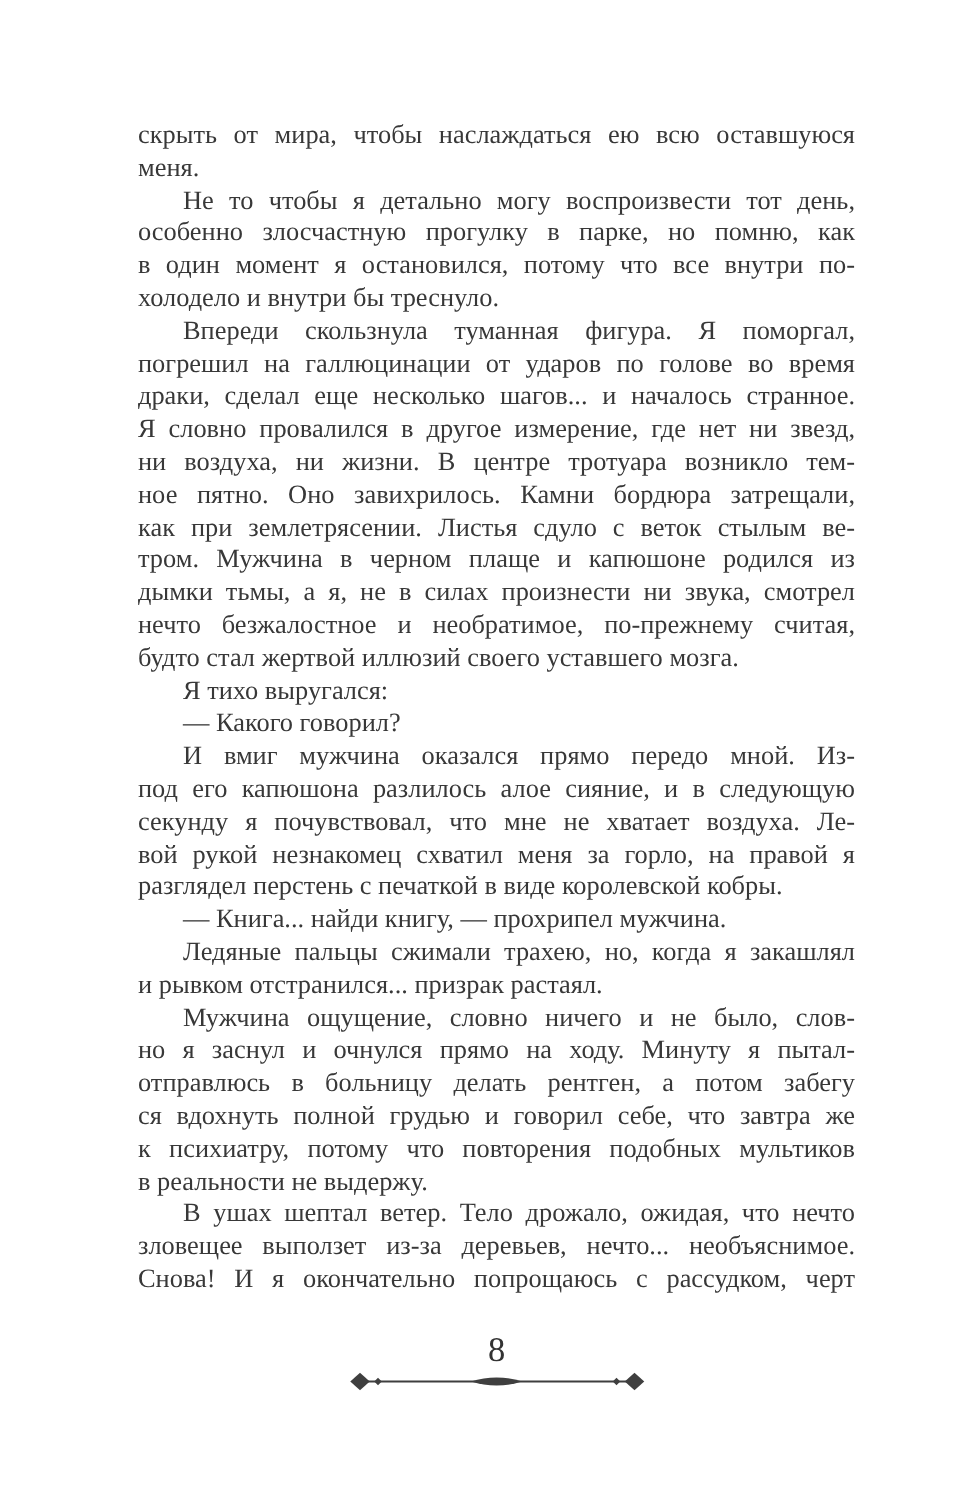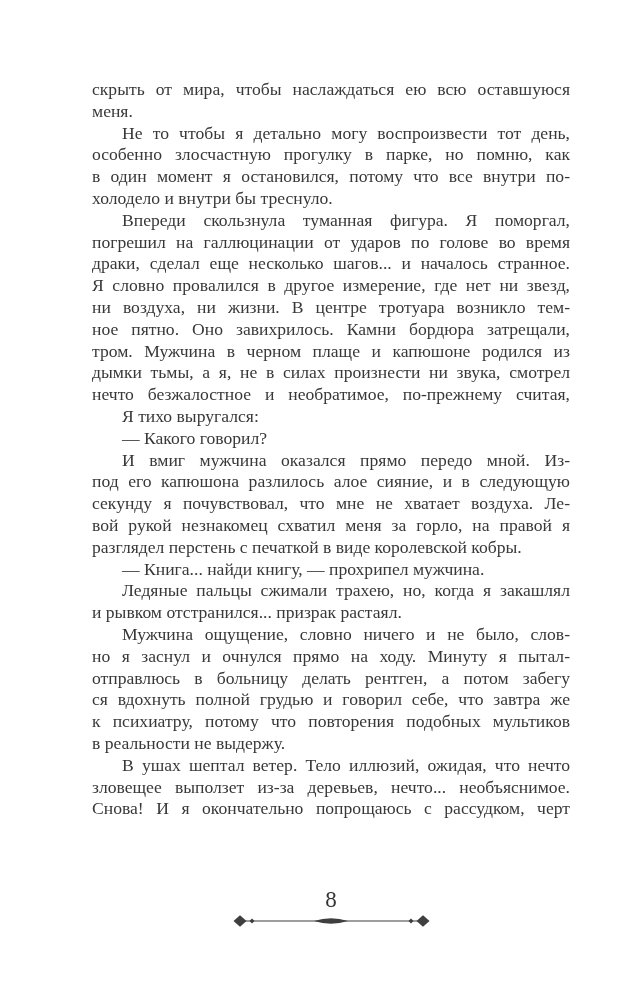--- a/index.html
+++ b/index.html
@@ -71,23 +71,25 @@
         <div class="line">в один момент я остановился, потому что все внутри по-</div>
         <div class="line end">холодело и внутри бы треснуло.</div>
       </div>
       <div class="paragraph">
         <div class="line indent">Впереди скользнула туманная фигура. Я поморгал,</div>
         <div class="line">погрешил на галлюцинации от ударов по голове во время</div>
         <div class="line">драки, сделал еще несколько шагов... и началось странное.</div>
         <div class="line">Я словно провалился в другое измерение, где нет ни звезд,</div>
         <div class="line">ни воздуха, ни жизни. В центре тротуара возникло тем-</div>
         <div class="line">ное пятно. Оно завихрилось. Камни бордюра затрещали,</div>
+        <div class="line">как при землетрясении. Листья сдуло с веток стылым ве-</div>
         <div class="line">тром. Мужчина в черном плаще и капюшоне родился из</div>
         <div class="line">дымки тьмы, а я, не в силах произнести ни звука, смотрел</div>
         <div class="line">нечто безжалостное и необратимое, по-прежнему считая,</div>
+        <div class="line end">будто стал жертвой иллюзий своего уставшего мозга.</div>
       </div>
       <div class="paragraph">
         <div class="line indent end">Я тихо выругался:</div>
       </div>
       <div class="paragraph">
         <div class="line indent end">— Какого говорил?</div>
       </div>
       <div class="paragraph">
         <div class="line indent">И вмиг мужчина оказался прямо передо мной. Из-</div>
         <div class="line">под его капюшона разлилось алое сияние, и в следующую</div>
@@ -104,21 +106,21 @@
       </div>
       <div class="paragraph">
         <div class="line indent">Мужчина ощущение, словно ничего и не было, слов-</div>
         <div class="line">но я заснул и очнулся прямо на ходу. Минуту я пытал-</div>
         <div class="line">отправлюсь в больницу делать рентген, а потом забегу</div>
         <div class="line">ся вдохнуть полной грудью и говорил себе, что завтра же</div>
         <div class="line">к психиатру, потому что повторения подобных мультиков</div>
         <div class="line end">в реальности не выдержу.</div>
       </div>
       <div class="paragraph">
-        <div class="line indent">В ушах шептал ветер. Тело иллюзий, ожидая, что нечто</div>
+        <div class="line indent">В ушах шептал ветер. Тело дрожало, ожидая, что нечто</div>
         <div class="line">зловещее выползет из-за деревьев, нечто... необъяснимое.</div>
         <div class="line">Снова! И я окончательно попрощаюсь с рассудком, черт</div>
       </div>
     </div>
 
   <div class="footer">
     <div class="page-number">8</div>
     <svg class="divider-svg" width="197" height="16" viewBox="0 0 197 16">
       <g fill="#3f3f3f" stroke="none">
         <line x1="7" y1="8" x2="190" y2="8" stroke="#3f3f3f" stroke-width="1.2"></line>

